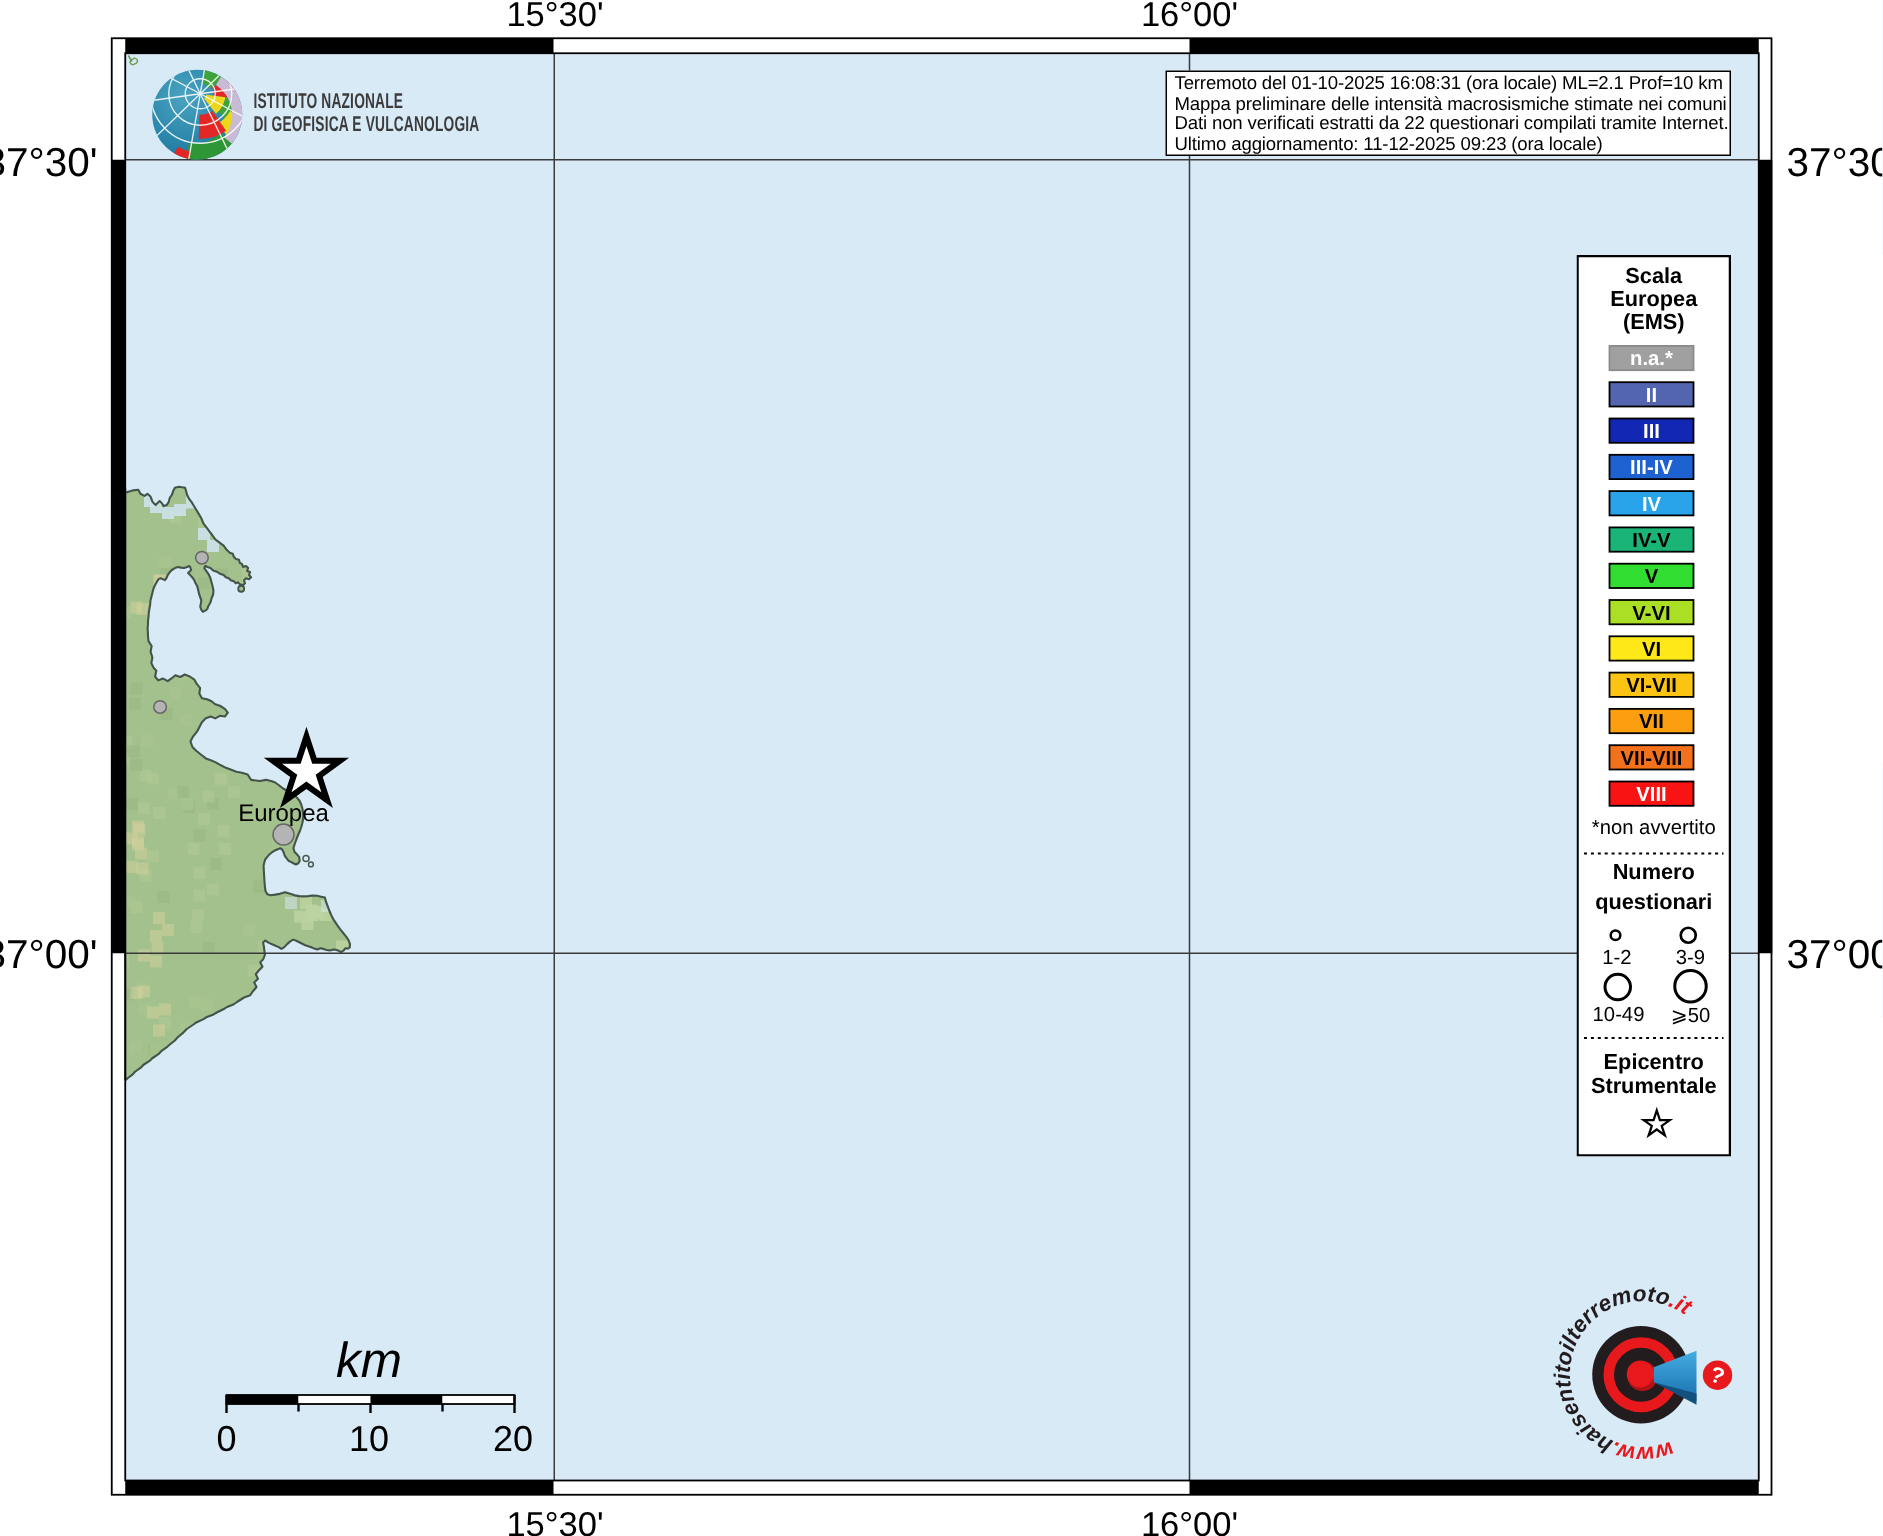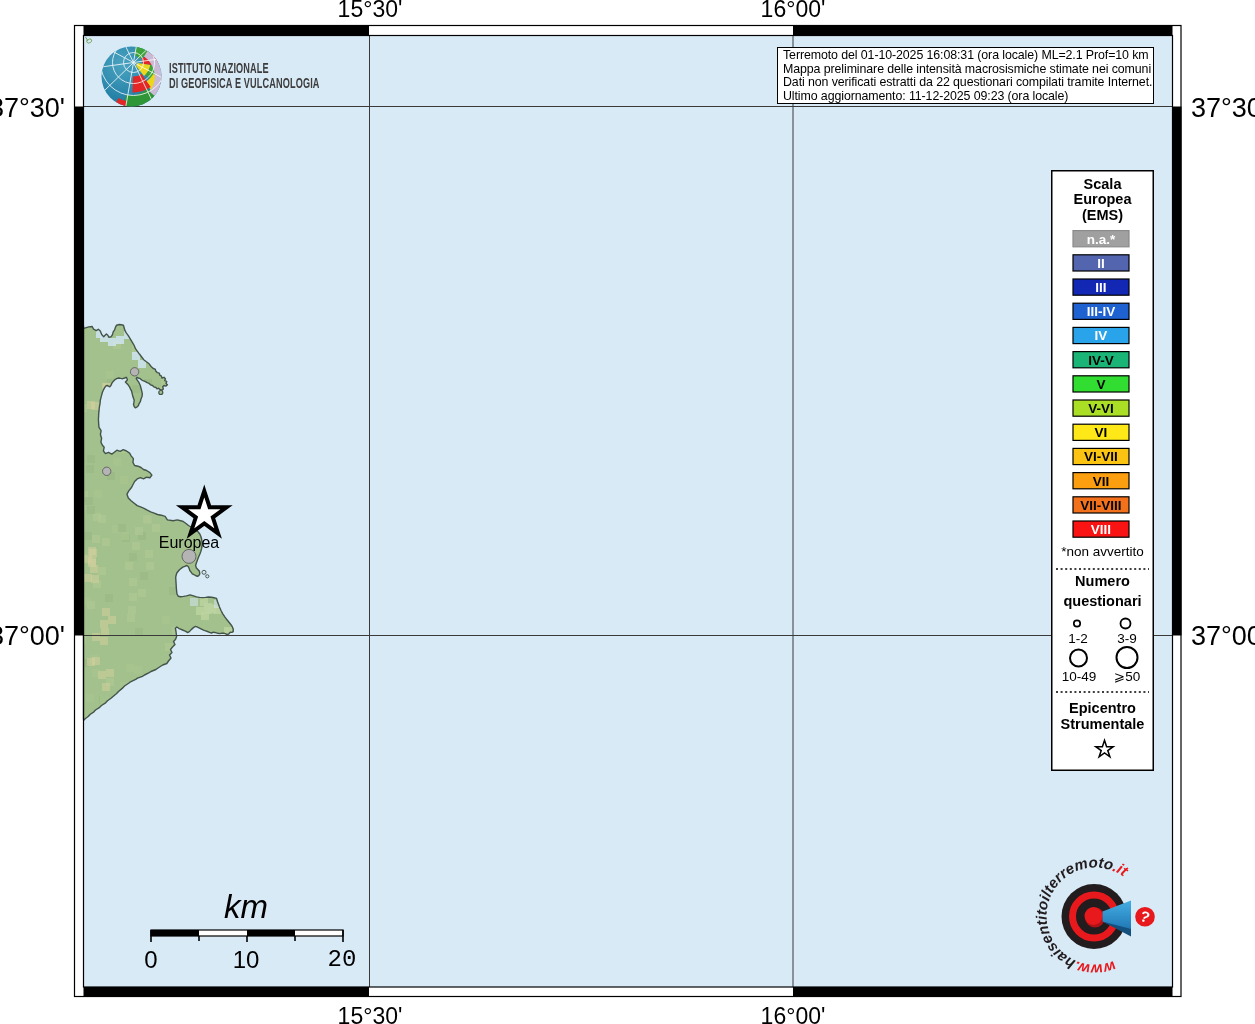--- a/index.html
+++ b/index.html
@@ -321,21 +321,21 @@
   <div class="lab" style="left:169px;top:61px;font-size:14.2px;font-weight:bold;color:#3c3c3c;
        transform:scale(0.645,1);transform-origin:0 0;line-height:15.2px;letter-spacing:0.2px;">ISTITUTO NAZIONALE<br>DI GEOFISICA E VULCANOLOGIA</div>
 
   <div id="infobox">Terremoto del 01-10-2025 16:08:31 (ora locale) ML=2.1 Prof=10 km<br>Mappa preliminare delle intensità macrosismiche stimate nei comuni<br>Dati non verificati estratti da 22 questionari compilati tramite Internet.<br>Ultimo aggiornamento: 11-12-2025 09:23 (ora locale)</div>
 
   <div class="lab" style="left:139px;top:534px;width:100px;text-align:center;font-size:16px;">Europea</div>
 
   <div class="lab" style="left:196px;top:888px;width:100px;text-align:center;font-size:33px;font-style:italic;">km</div>
   <div class="lab" style="left:111px;top:946px;width:80px;text-align:center;font-size:24px;">0</div>
   <div class="lab" style="left:206px;top:946px;width:80px;text-align:center;font-size:24px;">10</div>
-  <div class="lab" style="left:302px;top:946px;width:80px;text-align:center;font-size:24px;font-family:Liberation Mono, monospace;">20</div>
+  <div class="lab" style="left:302px;top:946px;width:80px;text-align:center;font-size:24px;">20</div>
 
   <div id="legend">
       <svg width="103" height="601" viewBox="0 0 103 601" xmlns="http://www.w3.org/2000/svg" font-family="Liberation Sans, sans-serif" style="position:absolute;left:0;top:0">
     <rect x="0.75" y="0.75" width="101.5" height="599.5" fill="#fff" stroke="#000" stroke-width="1.5"></rect>
     <text x="51.5" y="18.5" font-weight="bold" font-size="14.5" text-anchor="middle">Scala</text>
     <text x="51.5" y="34" font-weight="bold" font-size="14.5" text-anchor="middle">Europea</text>
     <text x="51.5" y="49.5" font-weight="bold" font-size="14.5" text-anchor="middle">(EMS)</text>
     <rect x="22" y="60.6" width="56" height="16.2" fill="#a0a0a0" stroke="#8a8a8a" stroke-width="1.2"></rect>
     <text x="50" y="73.6" fill="#fff" font-weight="bold" font-size="13.5" text-anchor="middle">n.a.*</text>
     <rect x="22" y="84.8" width="56" height="16.2" fill="#5365ae" stroke="#000" stroke-width="1.2"></rect>

